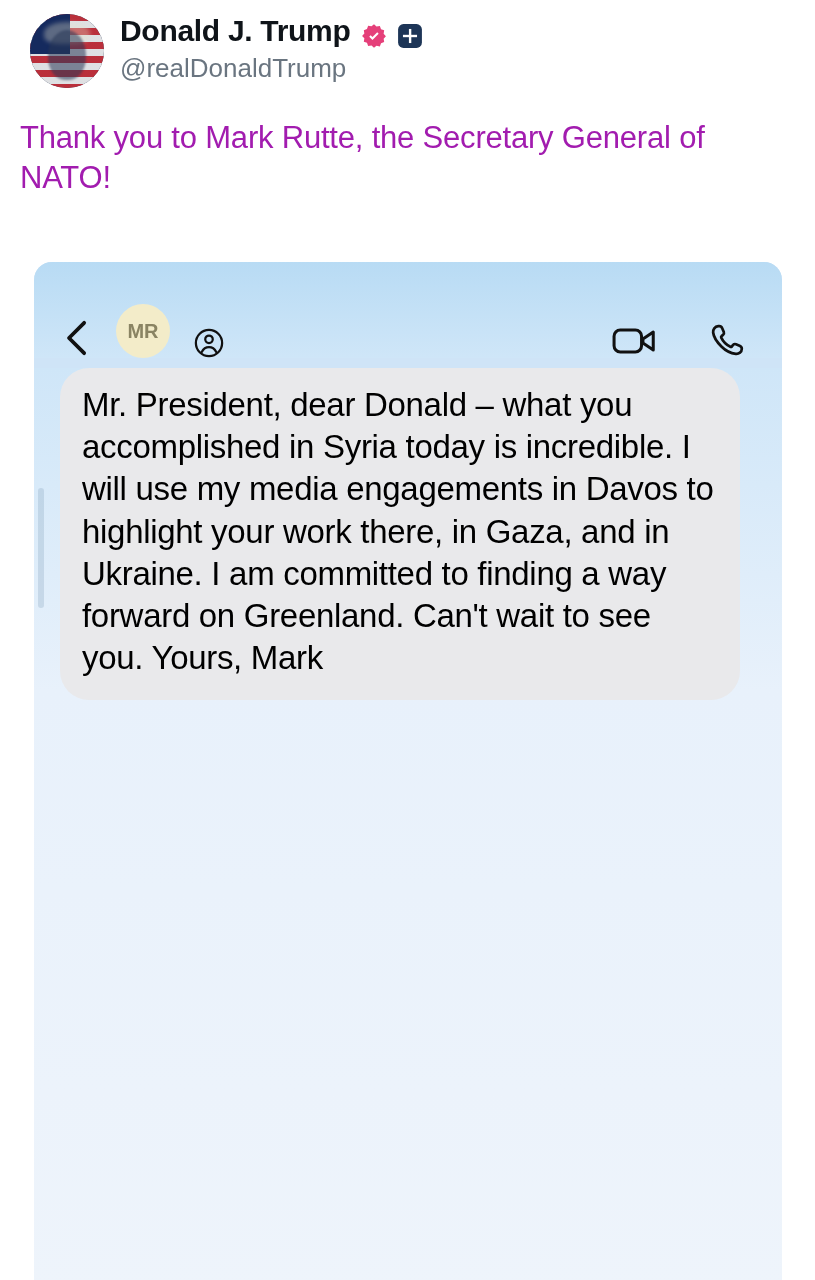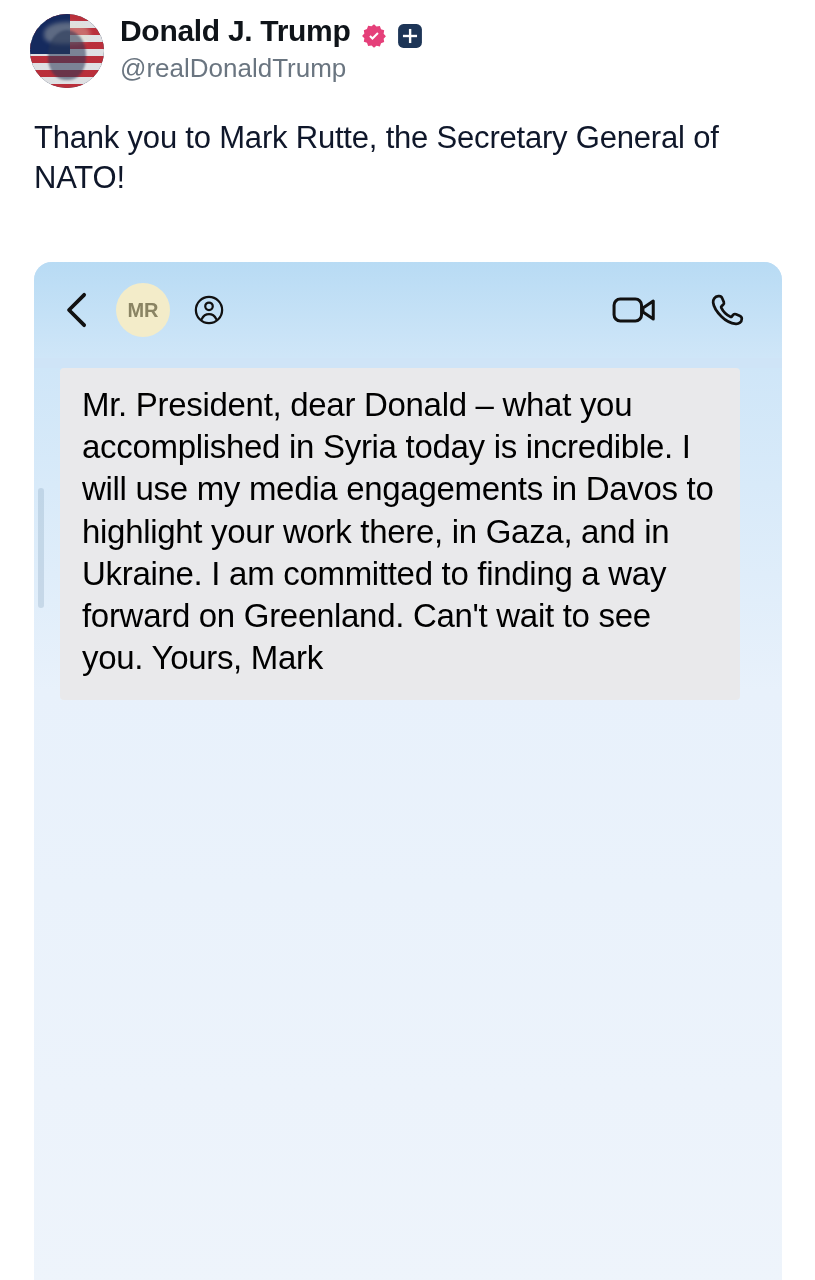--- a/index.html
+++ b/index.html
@@ -107,43 +107,43 @@
   }
   .handle {
     font-size: 26px;
     color: #6a7580;
     margin-top: 4px;
     line-height: 1.2;
   }
 
   
   .post-text {
-    padding: 18px 34px 6px 34px;
+    padding: 18px 34px 6px 20px;
     font-size: 31px;
     line-height: 1.28;
-    color: #0f172a;
+    color: #a21caf;
     letter-spacing: -0.2px;
   }
 
   
   .card {
     position: absolute;
     left: 34px;
     top: 262px;
     width: 748px;
     height: 1018px;
     border-radius: 18px 18px 0 0;
     overflow: hidden;
     background: #cfe4f7;
   }
   .card-topbar {
     height: 96px;
     background: linear-gradient(to bottom, #b8dbf4, #cfe6f8);
     display: flex;
-    align-items: center;
+    align-items: flex-end;
     padding: 0 28px;
     box-sizing: border-box;
     gap: 14px;
   }
   .back-chevron {
     width: 28px;
     height: 40px;
     flex: 0 0 28px;
     display: flex;
     align-items: center;
@@ -192,21 +192,21 @@
 
   .thread {
     padding: 0 22px 0 26px;
     background: linear-gradient(to bottom, #cfe6f8 0%, #e8f1fb 35%, #eef4fb 100%);
     height: 922px;
     box-sizing: border-box;
     position: relative;
   }
   .bubble {
     background: #e9e9eb;
-    border-radius: 4px;
+    border-radius: 29px;
     padding: 16px 22px 20px 22px;
     margin-top: 10px;
     font-size: 33px;
     line-height: 1.28;
     color: #000000;
     letter-spacing: -0.3px;
     max-width: 636px;
   }
 
   .scroll-hint {

